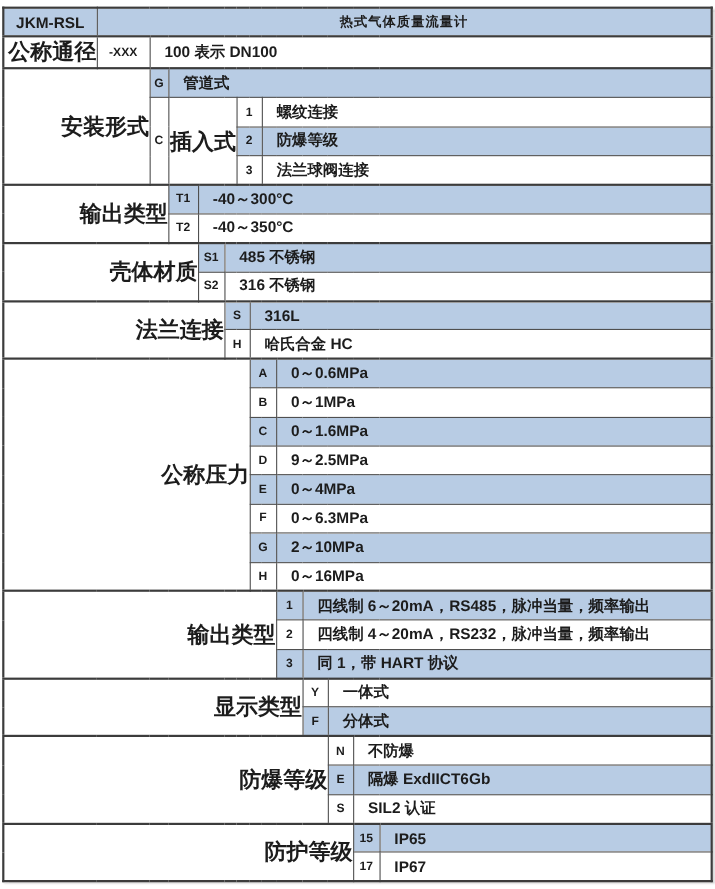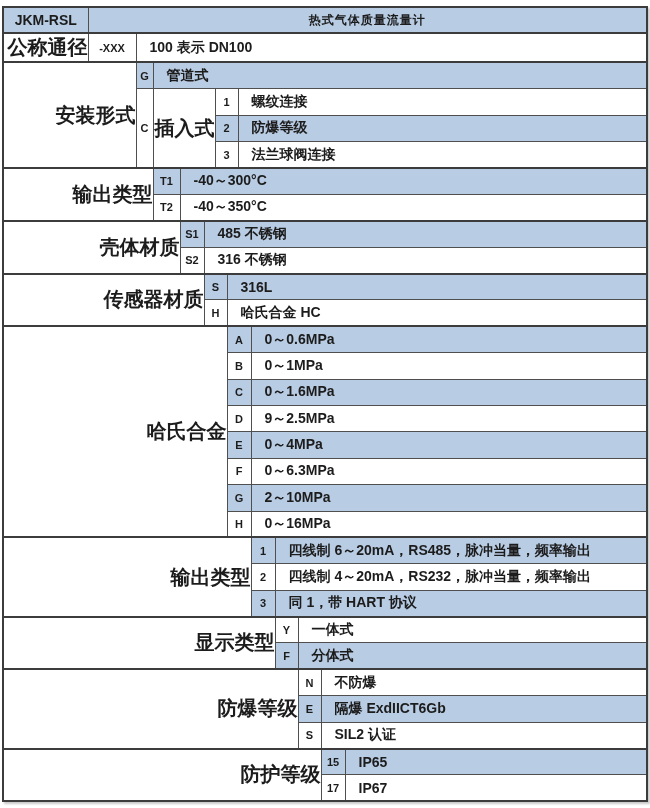--- a/index.html
+++ b/index.html
@@ -107,31 +107,31 @@
     <td colspan="4" rowspan="2" class="lbl">壳体材质</td>
     <td class="code blue">S1</td>
     <td colspan="9" class="desc blue">485 不锈钢</td>
   </tr>
   <tr>
     <td class="code">S2</td>
     <td colspan="9" class="desc">316 不锈钢</td>
   </tr>
 
   <tr class="bt">
-    <td colspan="5" rowspan="2" class="lbl">传感器材质</td>
+    <td colspan="5" rowspan="2" class="lbl">法兰连接</td>
     <td colspan="2" class="code blue">S</td>
     <td colspan="7" class="desc blue">316L</td>
   </tr>
   <tr>
     <td colspan="2" class="code">H</td>
     <td colspan="7" class="desc">哈氏合金 HC</td>
   </tr>
 
   <tr class="bt">
-    <td colspan="7" rowspan="8" class="lbl">哈氏合金</td>
+    <td colspan="7" rowspan="8" class="lbl">公称压力</td>
     <td colspan="2" class="code blue">A</td>
     <td colspan="5" class="desc blue">0～0.6MPa</td>
   </tr>
   <tr>
     <td colspan="2" class="code">B</td>
     <td colspan="5" class="desc">0～1MPa</td>
   </tr>
   <tr>
     <td colspan="2" class="code blue">C</td>
     <td colspan="5" class="desc blue">0～1.6MPa</td>

